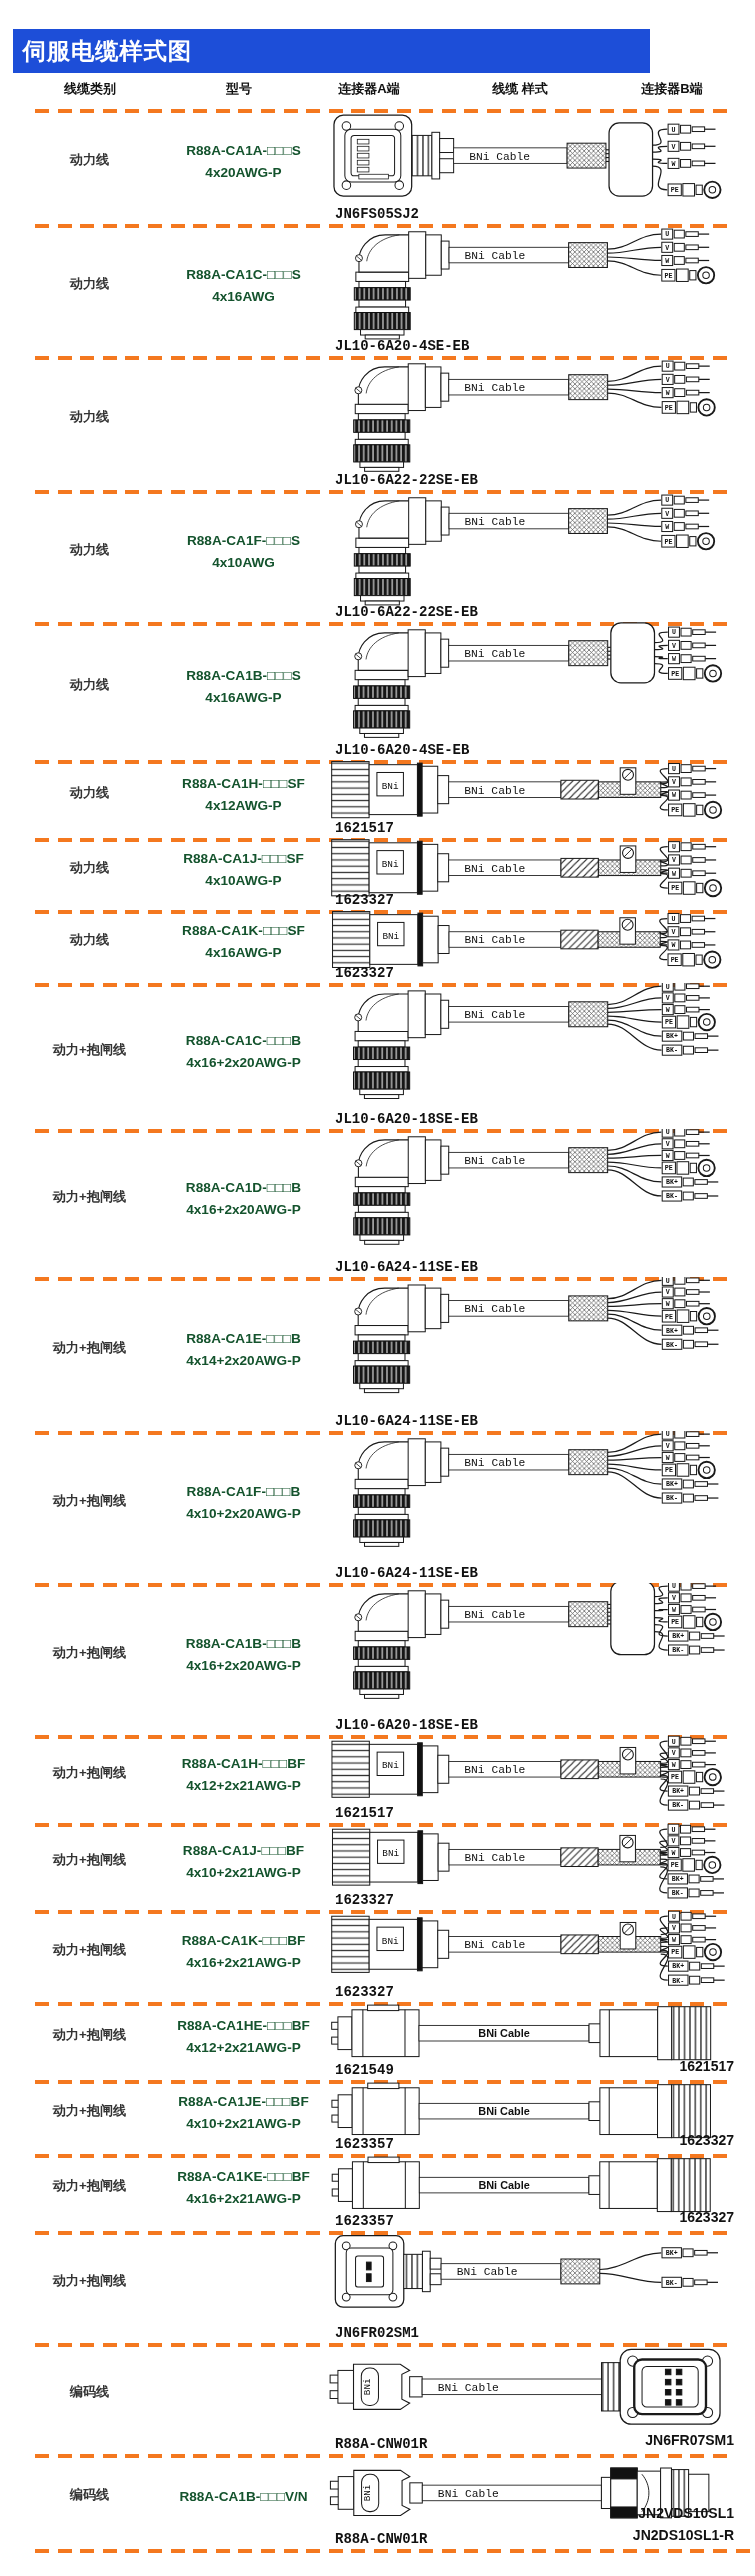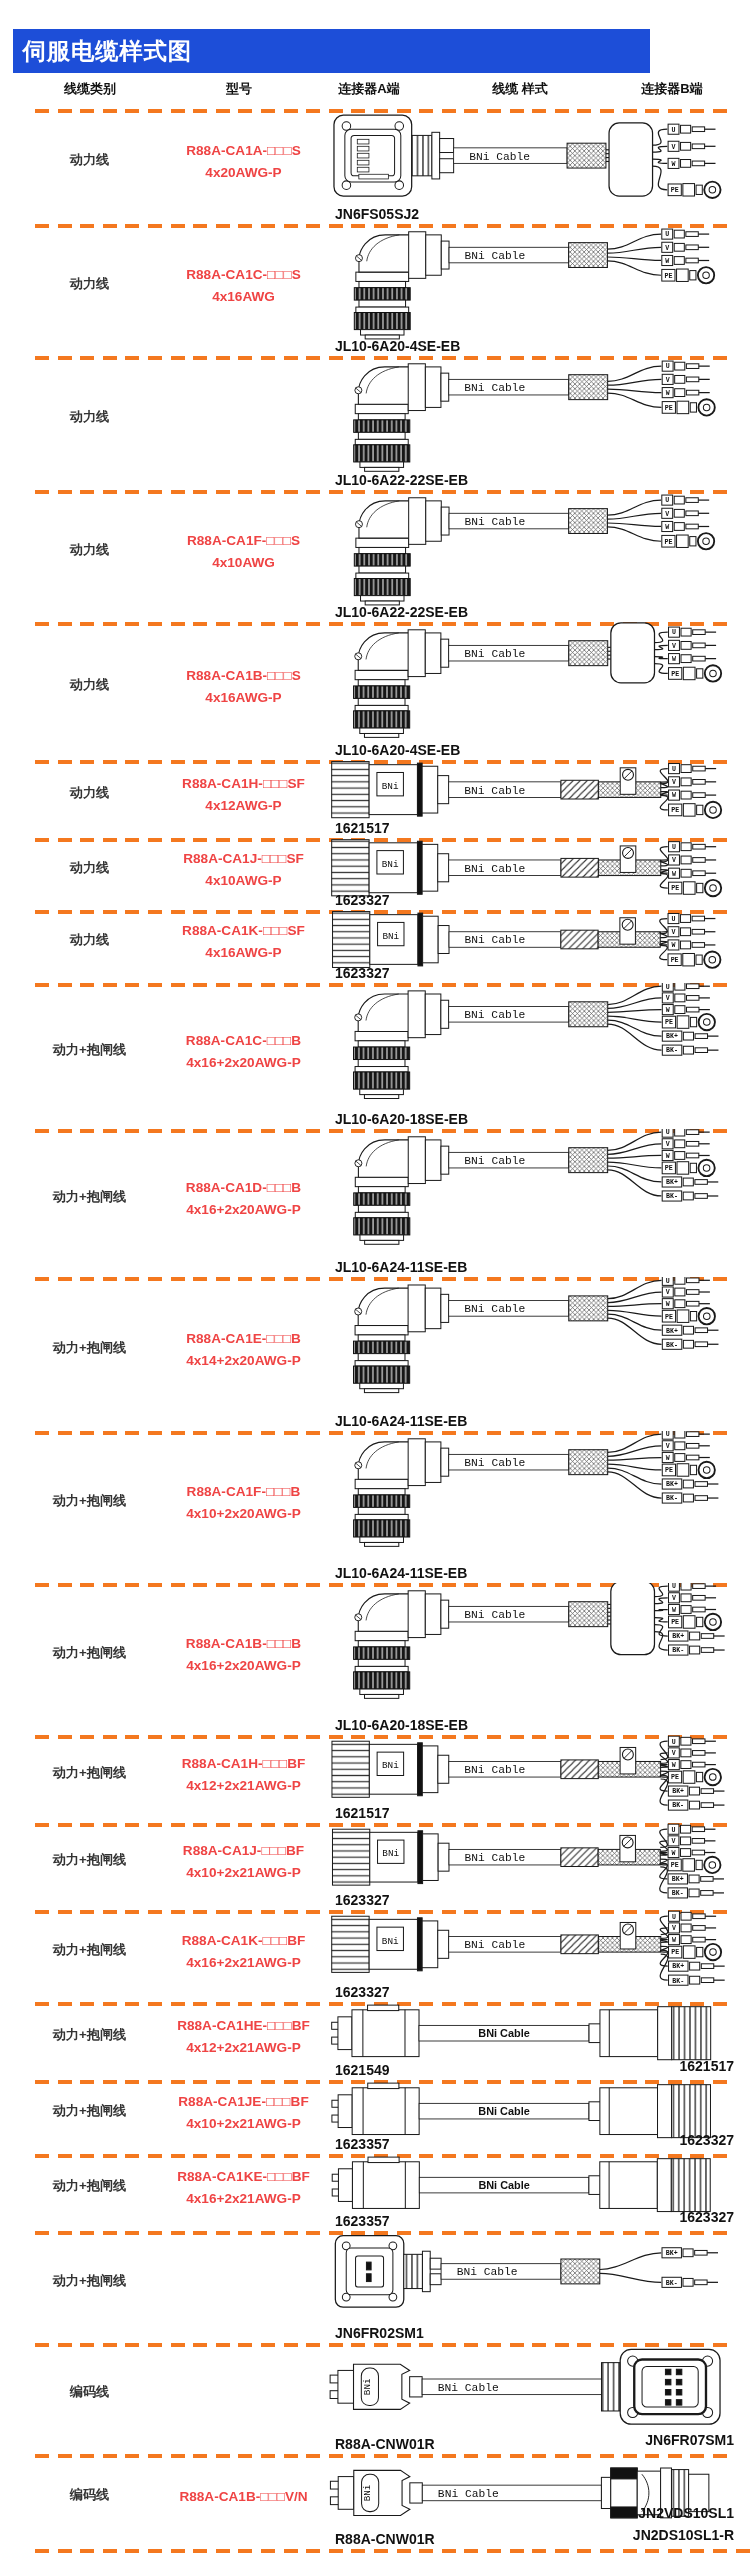--- a/index.html
+++ b/index.html
@@ -13,24 +13,24 @@
   .ch{position:absolute;transform:translateX(-50%);white-space:nowrap;}
   .c0{left:90px}.c1{left:239px}.c2{left:369px}.c3{left:520px}.c4{left:672px}
   #rows{position:absolute;top:109px;left:0;right:0;}
   .row{position:relative;width:756px;}
   .dash{position:absolute;top:0;left:35px;right:27px;height:3.9px;}
   .cat{position:absolute;left:0;top:0;bottom:12.5px;width:179px;
        display:flex;align-items:center;justify-content:center;
        font-size:13.2px;font-weight:600;color:#333;white-space:nowrap;}
   .model{position:absolute;left:167px;top:0;bottom:9.4px;width:153px;
        display:flex;flex-direction:column;gap:7px;align-items:center;justify-content:center;
-       font-size:13.6px;font-weight:bold;color:#ef4444;white-space:nowrap;}
+       font-size:13.6px;font-weight:bold;color:#14532d;white-space:nowrap;}
   .diag{position:absolute;left:327px;top:0;}
   .cl{position:absolute;bottom:2.3px;font-size:14px;font-weight:bold;color:#111;white-space:nowrap;}
-  .la{left:335px;}
+  .la{left:335px;font-family:Liberation Mono, monospace;}
   .lb{right:22px;text-align:right;line-height:1.6;}
 </style>
 </head>
 <body>
 
 <svg width="0" height="0" style="position:absolute" aria-hidden="true">
   <defs>
     <pattern id="p-band" width="6" height="8" patternUnits="userSpaceOnUse">
       <rect width="6" height="8" fill="#161616"></rect>
         <rect x="4.2" width="1.3" height="8" fill="#fff"></rect>

